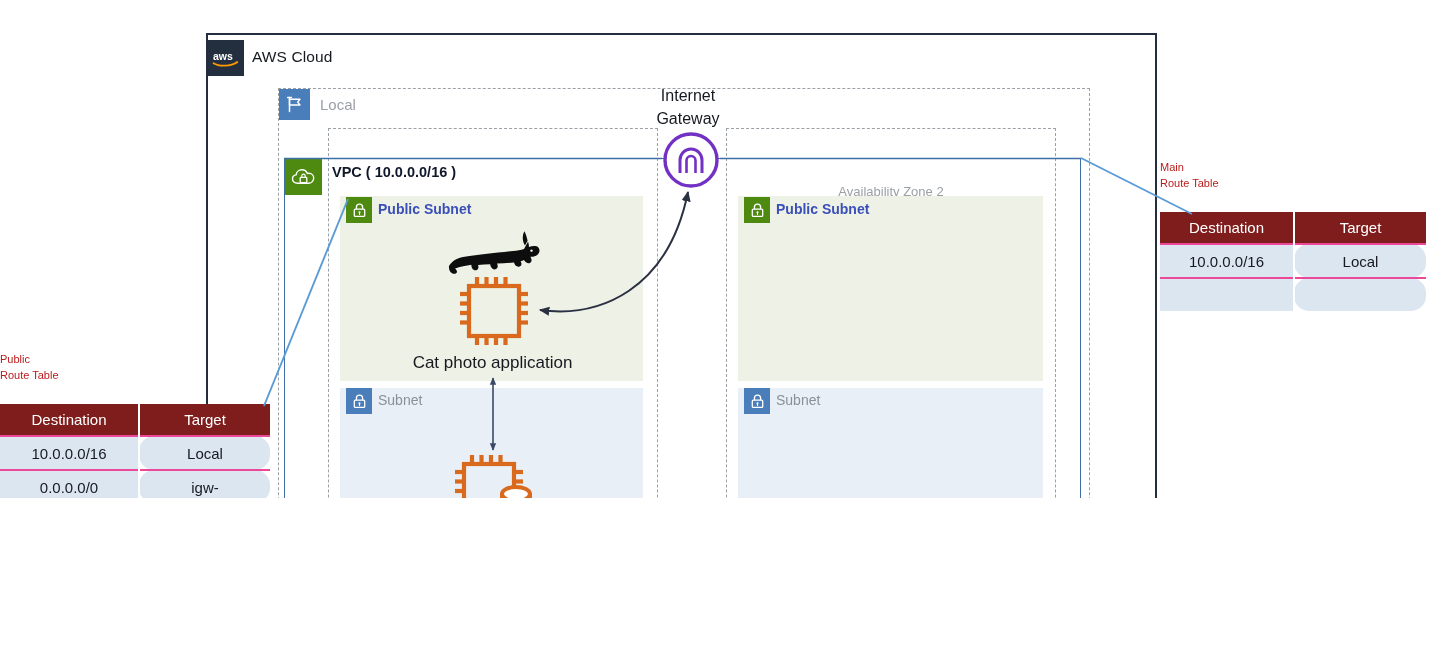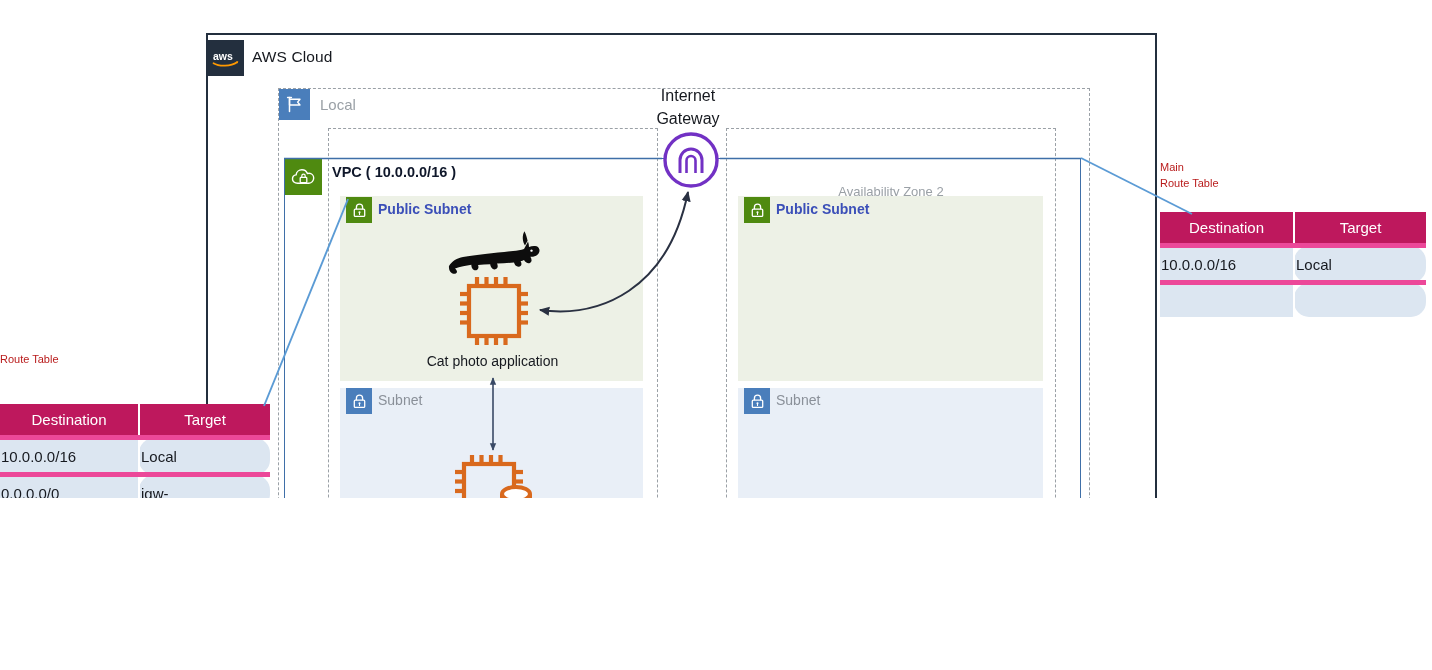--- a/index.html
+++ b/index.html
@@ -143,21 +143,21 @@
     color: #16191f;
     line-height: 1.45;
   }
   .igw-icon {
     left: 662px; top: 131px;
     width: 58px; height: 58px;
   }
 
   
   .res-caption {
-    font-size: 14px;
+    font-size: 17px;
     color: #16191f;
     text-align: center;
     white-space: nowrap;
   }
   .ec2-icon  { left: 455px; top: 272px; width: 78px; height: 78px; }
   .ec2-cat   { left: 443px; top: 230px; width: 100px; height: 44px; }
   .ec2-cap   { left: 380px; top: 353px; width: 225px; }
 
   .db-icon   { left: 452px; top: 452px; width: 88px; height: 84px; }
   .db-cap    { left: 400px; top: 516px; width: 185px; }
@@ -167,37 +167,37 @@
     font-size: 11px;
     color: #b91c1c;
     text-align: left;
     line-height: 1.45;
   }
   .rt-table {
     border-collapse: collapse;
     table-layout: fixed;
   }
   .rt-table th {
-    background: #be185d;
+    background: #7f1d1d;
     color: #ffffff;
     font-weight: 400;
     font-size: 15px;
     height: 29px;
     border-right: 2px solid #ffffff;
     text-align: center;
   }
   .rt-table th:last-child { border-right: none; }
   .rt-table td {
     background: #dce6f1;
     color: #16191f;
     font-size: 15px;
     height: 30px;
     border-right: 2px solid #ffffff;
-    border-top: 5px solid #ec4899;
-    text-align: left;
+    border-top: 2px solid #ec4899;
+    text-align: center;
   }
   .rt-table td:last-child { border-right: none; border-radius: 15px; }
 
   .prt-title { left: 0px; top: 352px; width: 264px; }
   .prt-box   { left: 0px; top: 404px; width: 264px; }
   .mrt-title { left: 1160px; top: 160px; width: 260px; }
   .mrt-box   { left: 1160px; top: 212px; width: 260px; }
 
   .overlay-svg {
     position: absolute;
@@ -362,20 +362,21 @@
         <path d="M62 20 L71 20"></path>
           <path d="M62 29.5 L71 29.5"></path>
       </g>
       <path d="M50 42 L50 70 A14 7 0 0 0 78 70 L78 42" stroke="#d9691d" stroke-width="4" fill="#ffffff" stroke-linejoin="round"></path>
       <ellipse cx="64" cy="42" rx="14" ry="7" stroke="#d9691d" stroke-width="4" fill="#ffffff"></ellipse>
     </svg>
   </div>
   <div class="abs res-caption db-cap">Database</div>
 
   <div class="abs rt-title prt-title">
+    <div>Public</div>
     <div>Route Table</div>
   </div>
   <div class="abs prt-box">
     <table class="rt-table" style="width:264px">
       <thead>
         <tr>
           <th style="width:136px">Destination</th>
           <th style="width:128px">Target</th>
         </tr>
       </thead>

